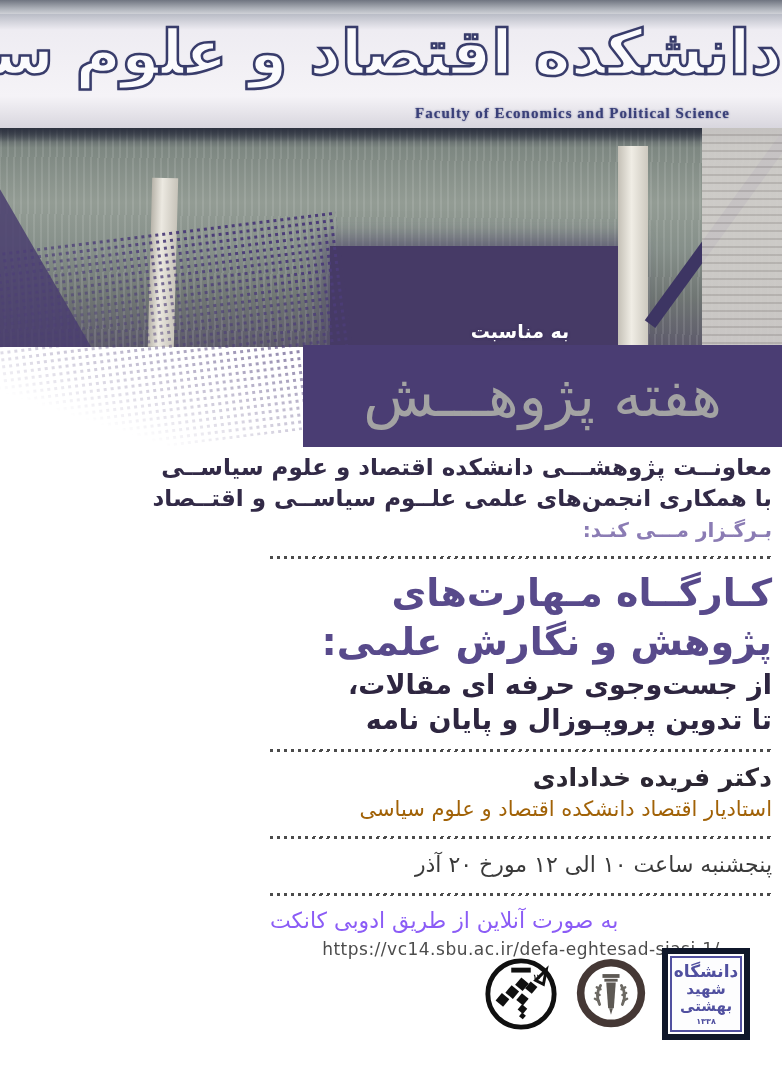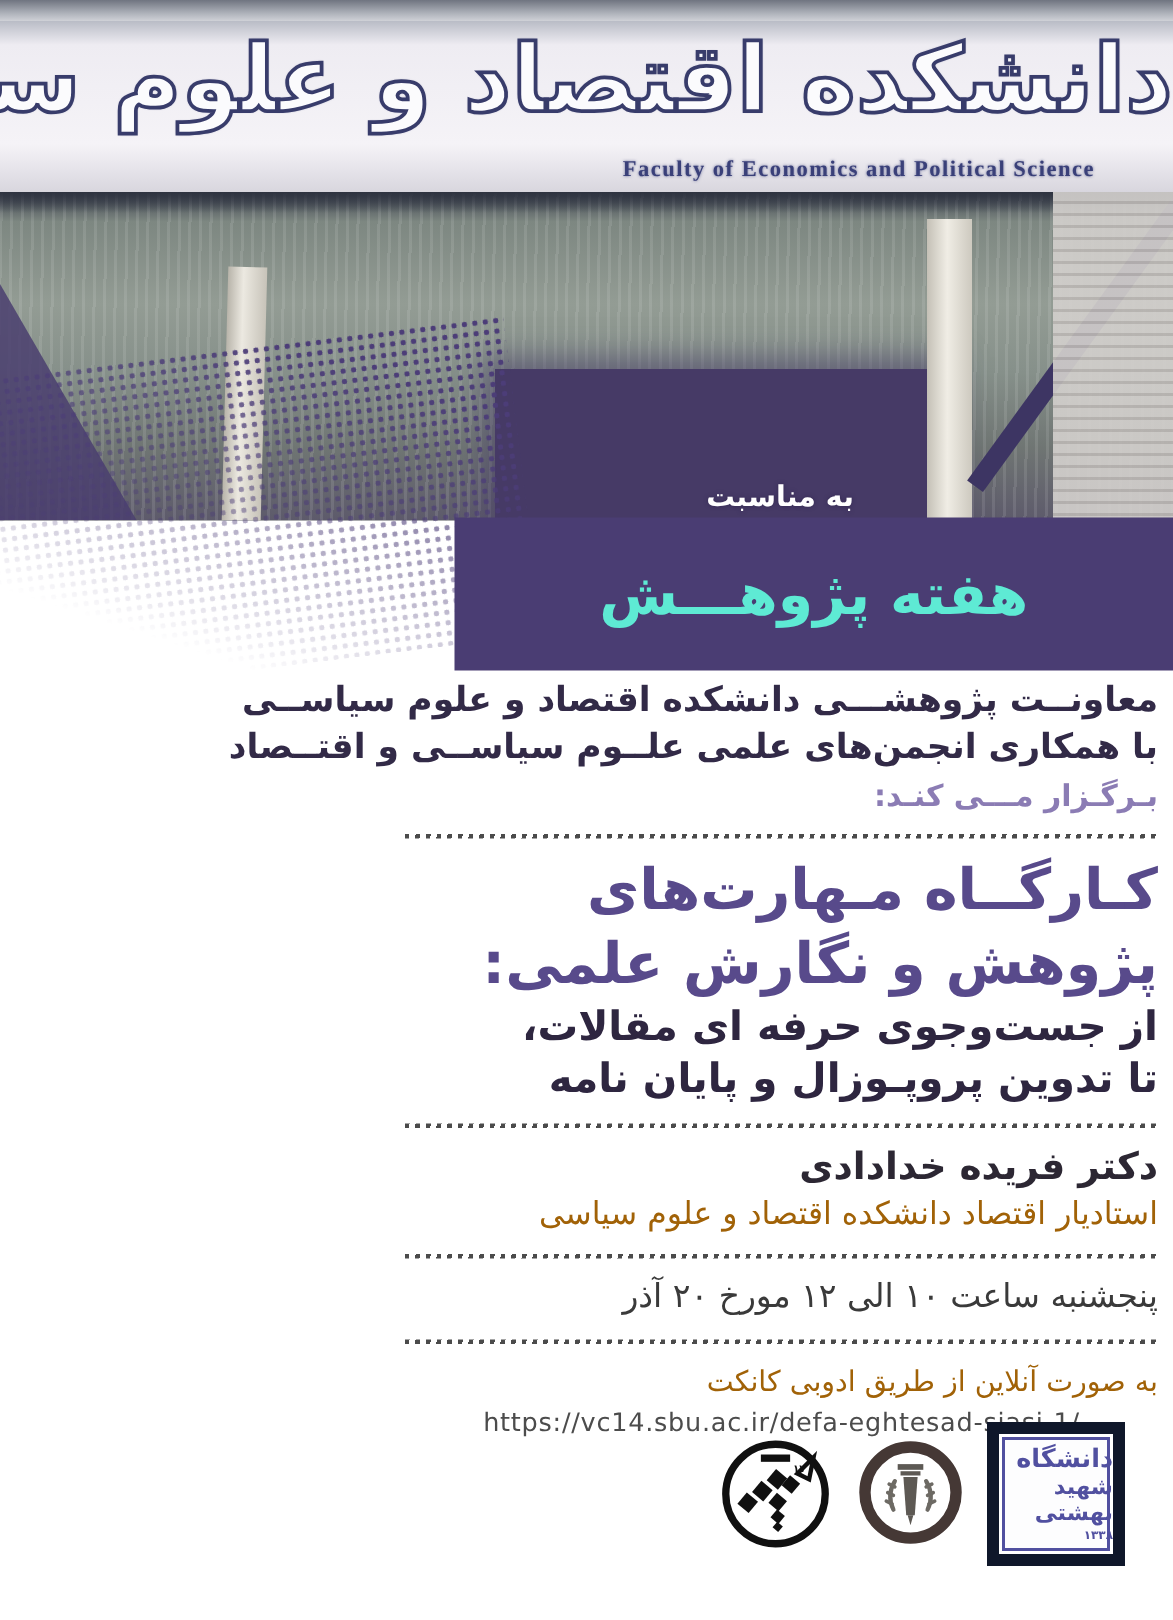--- a/index.html
+++ b/index.html
@@ -39,40 +39,40 @@
   .halftone{position:absolute;top:232px;left:-30px;width:380px;height:215px;transform:rotate(-7deg);
     background-image:radial-gradient(circle,#4c3d78 1.7px,rgba(76,61,120,0) 2px);
     background-size:7px 7px;
     -webkit-mask-image:linear-gradient(205deg,#000 18%,rgba(0,0,0,0) 78%);
     mask-image:linear-gradient(205deg,#000 18%,rgba(0,0,0,0) 78%);}
   
   .kicker{position:absolute;top:320px;left:420px;width:200px;text-align:center;direction:rtl;
     font-size:19px;font-weight:bold;color:#ffffff;text-shadow:0 0 3px rgba(40,30,70,.6);}
   .banner{position:absolute;top:345px;left:303px;width:479px;height:102px;background:#4a3d73;
     display:flex;align-items:center;justify-content:center;}
-  .banner-title{direction:rtl;font-size:38px;font-weight:bold;color:#5eead4;white-space:nowrap;
+  .banner-title{direction:rtl;font-size:58px;font-weight:normal;color:#a3a3a3;white-space:nowrap;
     letter-spacing:0px;line-height:1;}
   
   .content{position:absolute;top:452px;left:270px;width:502px;direction:rtl;text-align:right;}
   .intro-line{font-size:23px;font-weight:bold;color:#322a47;line-height:31px;white-space:nowrap;}
   .organizes{font-size:20px;font-weight:bold;color:#8b7cb4;line-height:28px;margin-top:2px;}
   .sep{height:3px;margin:12px 0 10px 0;
     background:repeating-linear-gradient(100deg,#4b4b4b 0 3px,rgba(0,0,0,0) 3px 7px);}
   .ws-title{font-size:38px;font-weight:bold;color:#584a8b;line-height:49px;white-space:nowrap;}
   .ws-sub{font-size:27px;font-weight:bold;color:#2e2640;line-height:35px;white-space:nowrap;}
   .speaker{font-size:25px;font-weight:bold;color:#2c2733;line-height:32px;margin-top:2px;}
   .role{font-size:21px;color:#a16207;line-height:30px;}
   .schedule{font-size:22px;color:#3a3a3a;line-height:32px;}
-  .platform{font-size:19px;color:#a16207;line-height:30px;text-align:right;}
+  .platform{font-size:22px;color:#8b5cf6;line-height:30px;text-align:left;}
   .url{font-size:17px;color:#4c4c4c;text-align:center;direction:ltr;line-height:26px;letter-spacing:.5px;}
   
   .logos{position:absolute;top:948px;right:32px;display:flex;align-items:center;gap:14px;}
   .logo{display:flex;align-items:center;justify-content:center;}
-  .sbu-box{width:76px;height:80px;border:8px solid #0f172a;box-shadow:inset 0 0 0 2px #ffffff,inset 0 0 0 4px #5150a0;
-    display:flex;flex-direction:column;align-items:flex-start;justify-content:center;color:#5150a0;
+  .sbu-box{width:76px;height:80px;border:6px solid #0f172a;box-shadow:inset 0 0 0 2px #ffffff,inset 0 0 0 4px #5150a0;
+    display:flex;flex-direction:column;align-items:center;justify-content:center;color:#5150a0;
     font-weight:bold;direction:rtl;text-align:center;background:#fdfdfe;}
   .sbu-box .l1{font-size:17px;line-height:19px;}
   .sbu-box .l2{font-size:15px;line-height:17px;}
   .sbu-box .l3{font-size:15px;line-height:17px;}
   .sbu-box .yr{font-size:8px;line-height:9px;margin-top:2px;}
 </style>
 </head>
 <body>
 
 <div class="poster">

